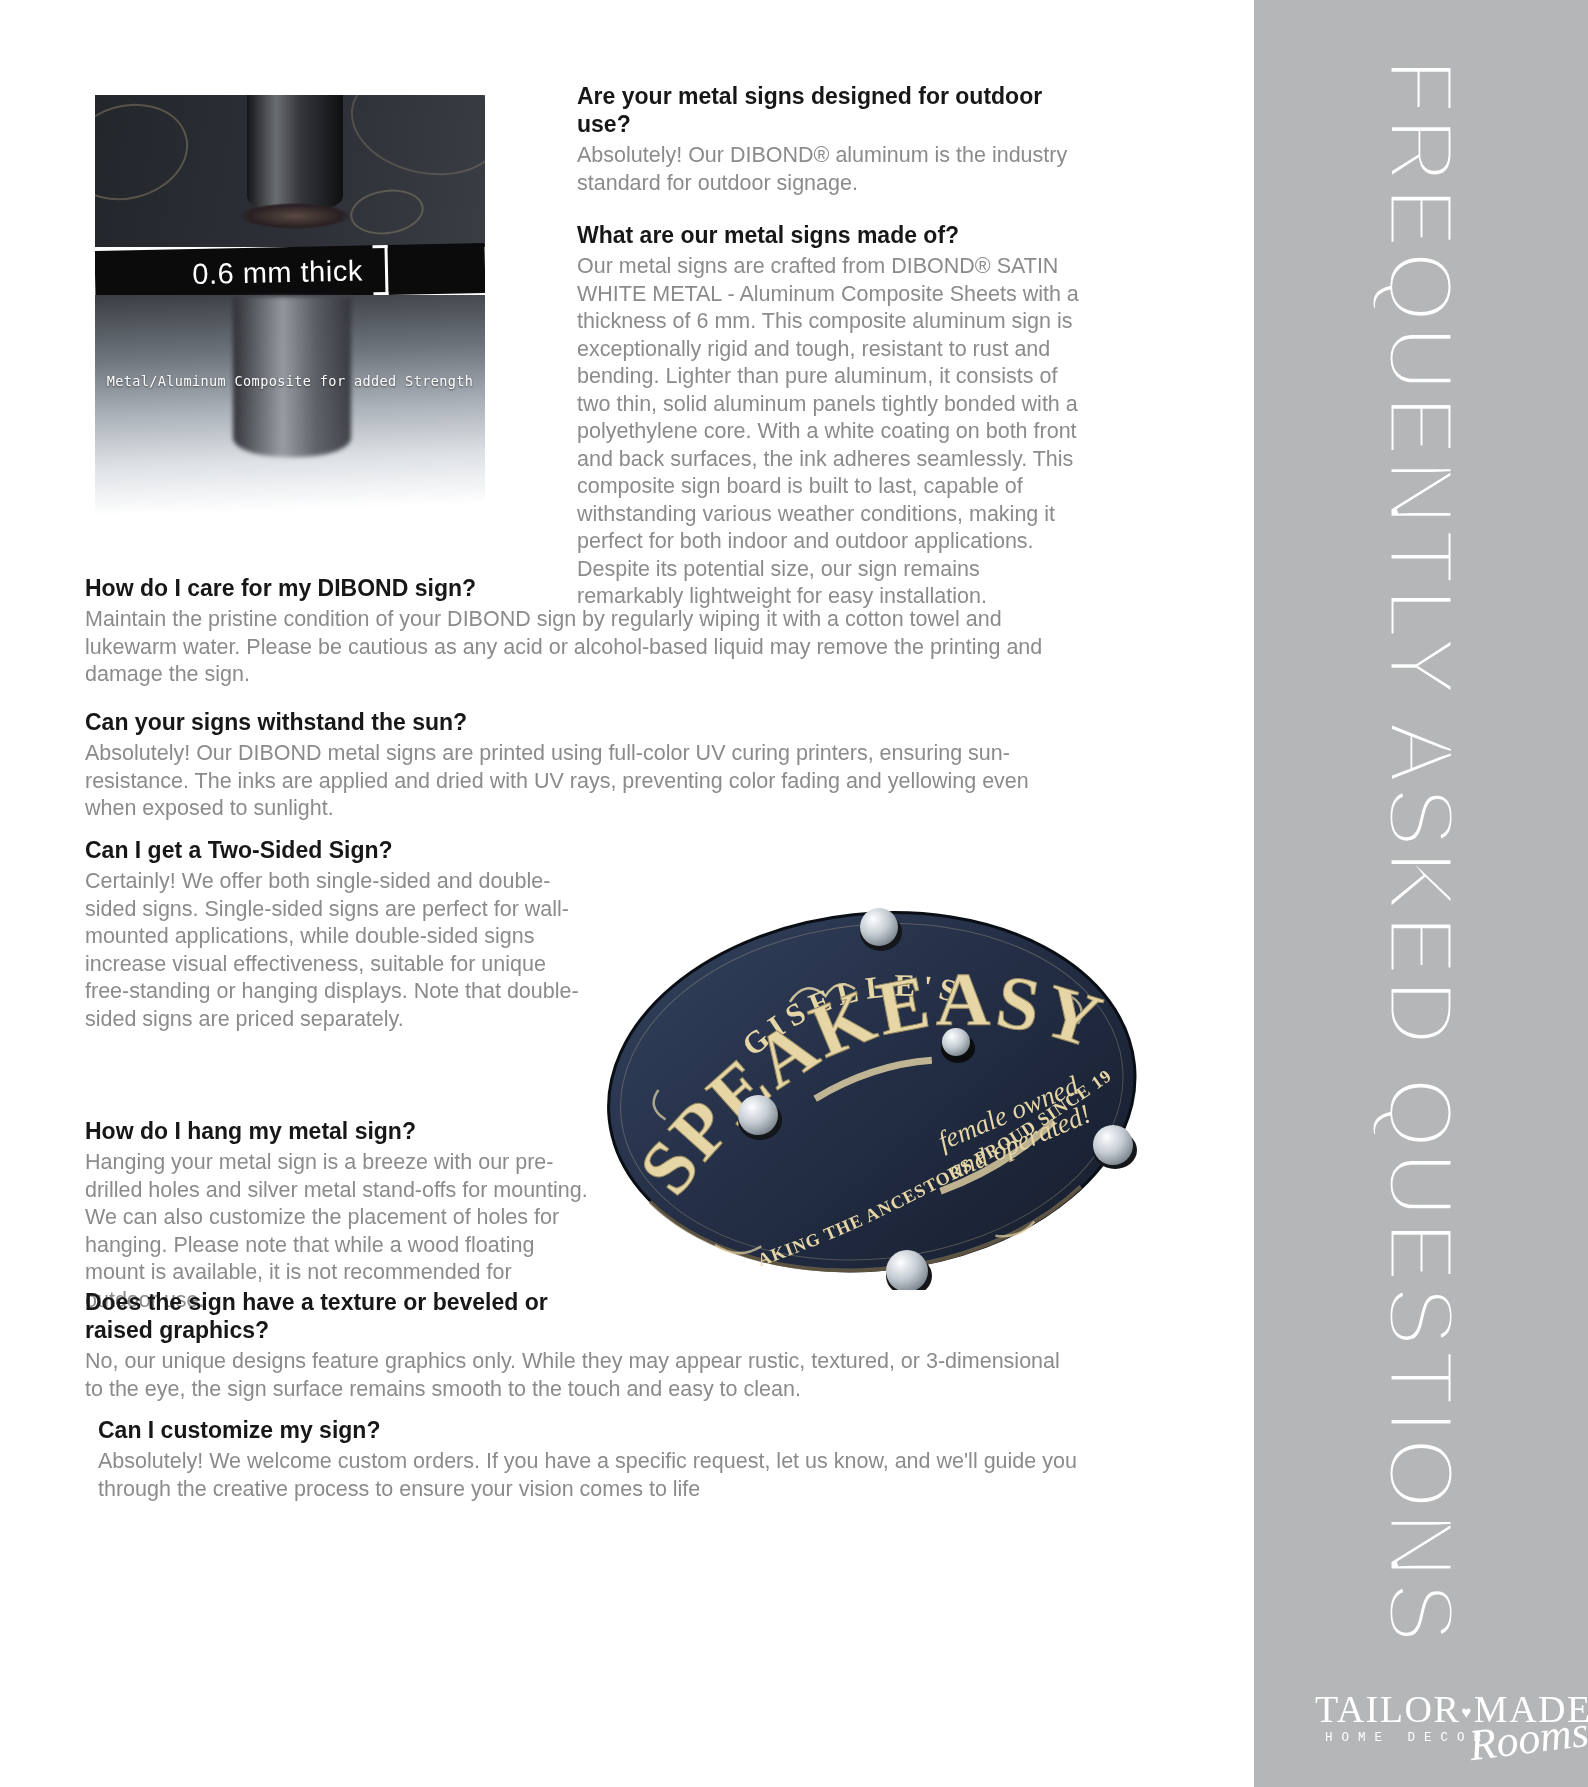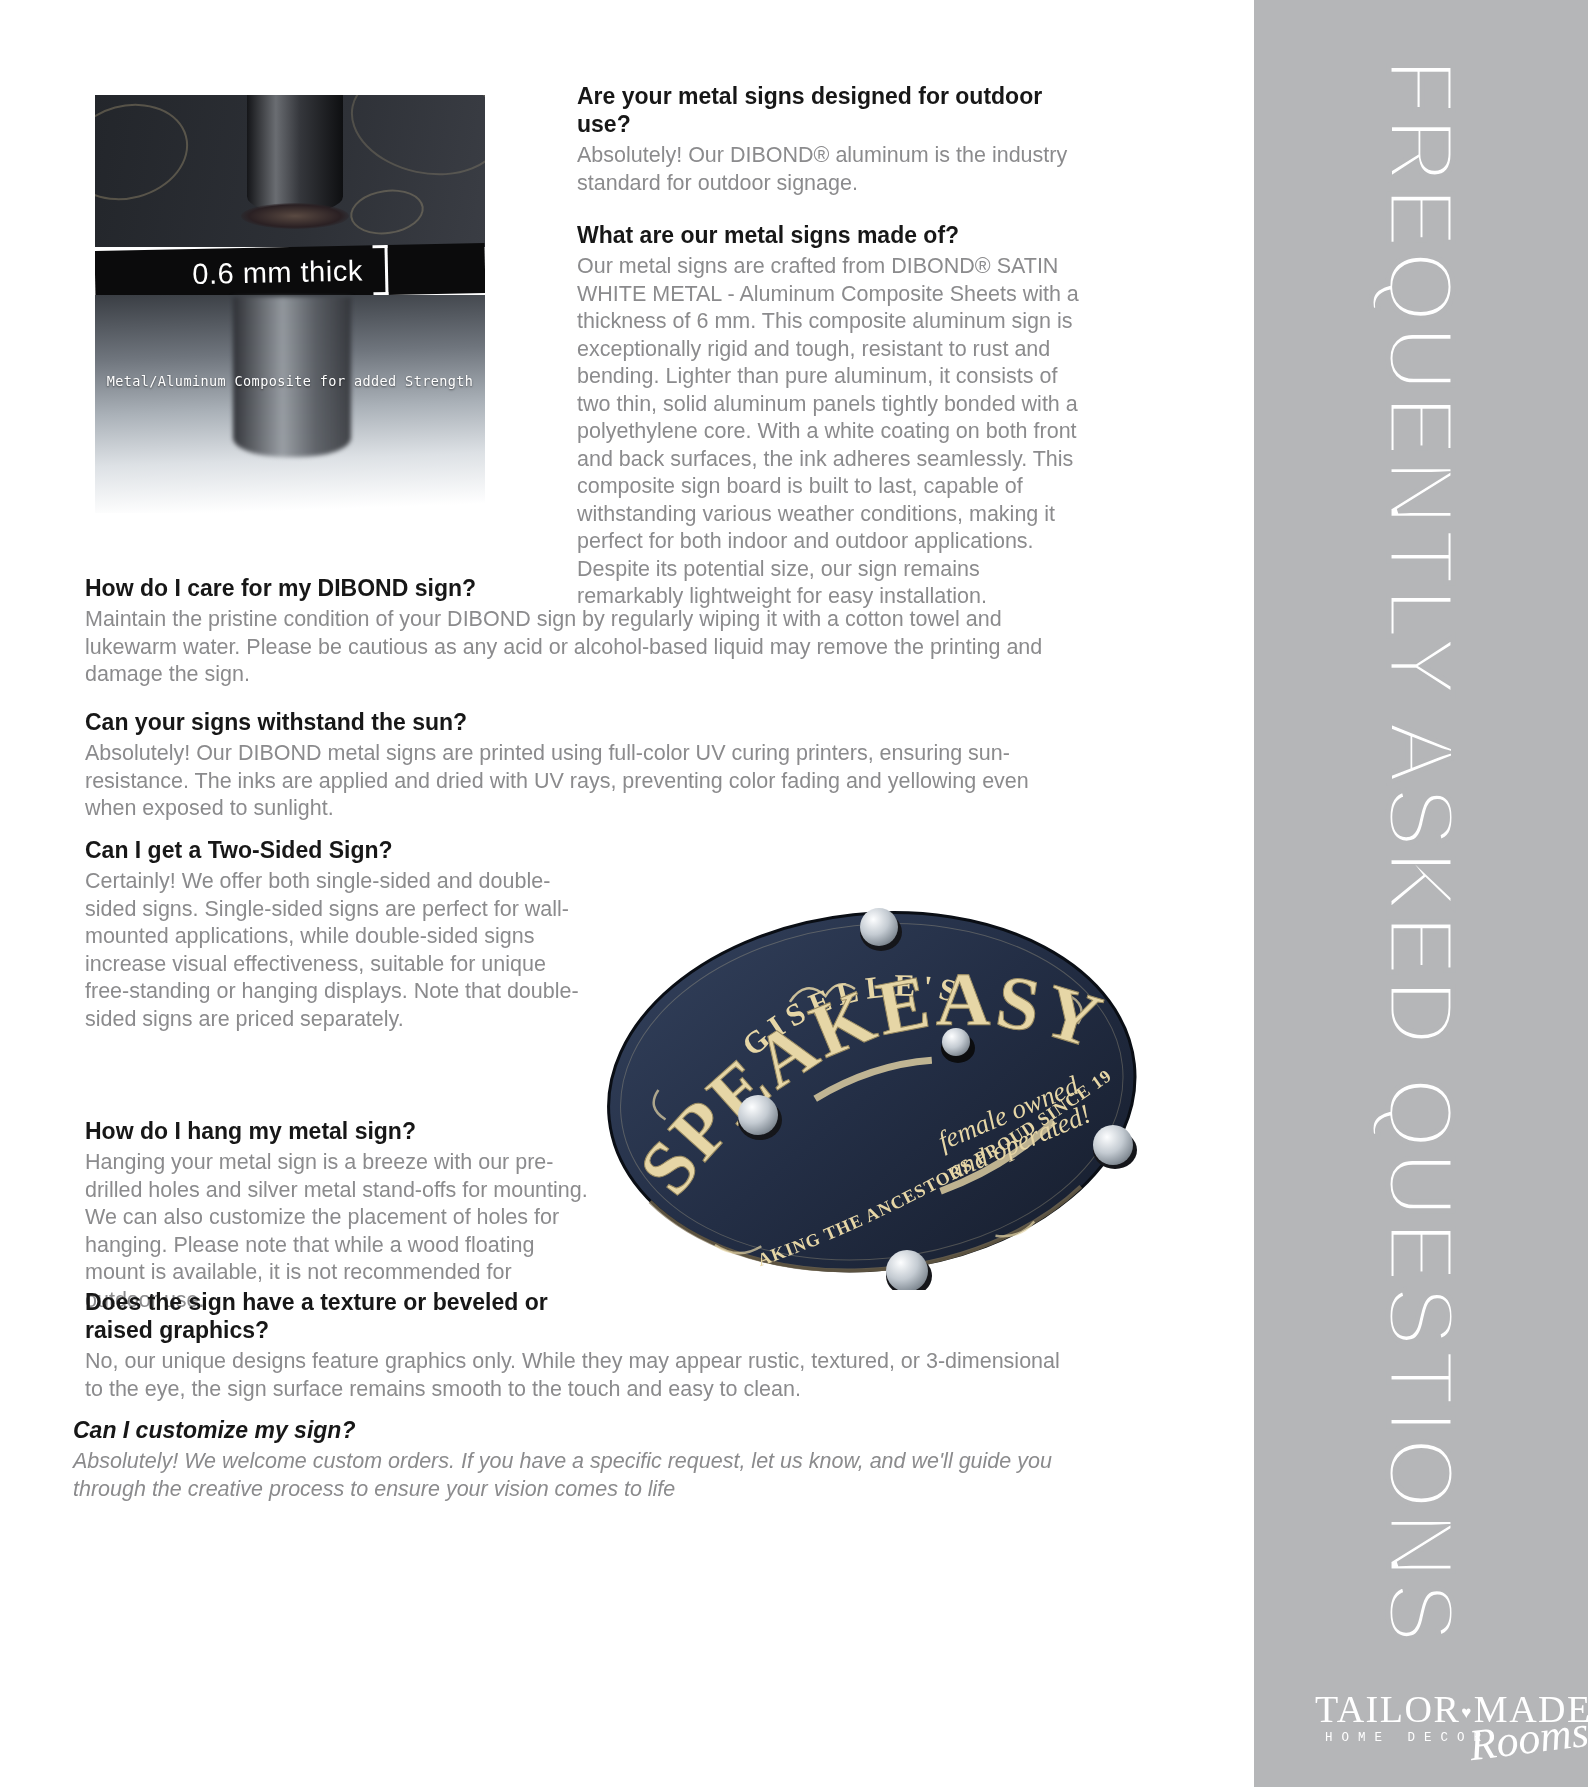--- a/index.html
+++ b/index.html
@@ -13,21 +13,21 @@
           white-space:pre-line;}
   .sec p{margin:0;font-size:21.5px;line-height:27.5px;color:#8b8b8d;}
   .sec .q2{margin-top:24px;}
   .sec-right{left:537px;top:82px;width:505px;margin-left:40px;}
   .sec-care{left:85px;top:574px;width:990px;}
   .sec-sun{left:85px;top:708px;width:990px;}
   .sec-two{left:85px;top:836px;width:505px;}
   .sec-hang{left:85px;top:1117px;width:505px;}
   .sec-texture{left:85px;top:1288px;width:990px;}
   .sec-texture h2{max-width:720px;}
-  .sec-custom{left:73px;top:1416px;width:990px;font-style:italic;}
+  .sec-custom{left:98px;top:1416px;width:990px;}
 
   
   .edge-photo{position:absolute;left:95px;top:95px;width:390px;height:418px;margin:0;
               overflow:hidden;}
   .ep-top{position:absolute;left:0;top:0;width:100%;height:152px;
           background:linear-gradient(100deg,#23262b 0%,#2d3036 55%,#3a3d44 100%);}
   .ep-swirl{position:absolute;border:2px solid rgba(205,185,140,.30);border-radius:50%;}
   .ep-swirl.s1{left:-30px;top:10px;width:120px;height:90px;transform:rotate(-15deg);}
   .ep-swirl.s2{left:255px;top:-25px;width:150px;height:100px;transform:rotate(12deg);border-color:rgba(205,185,140,.22);}
   .ep-swirl.s3{left:255px;top:95px;width:70px;height:40px;transform:rotate(-8deg);border-color:rgba(205,185,140,.28);}

